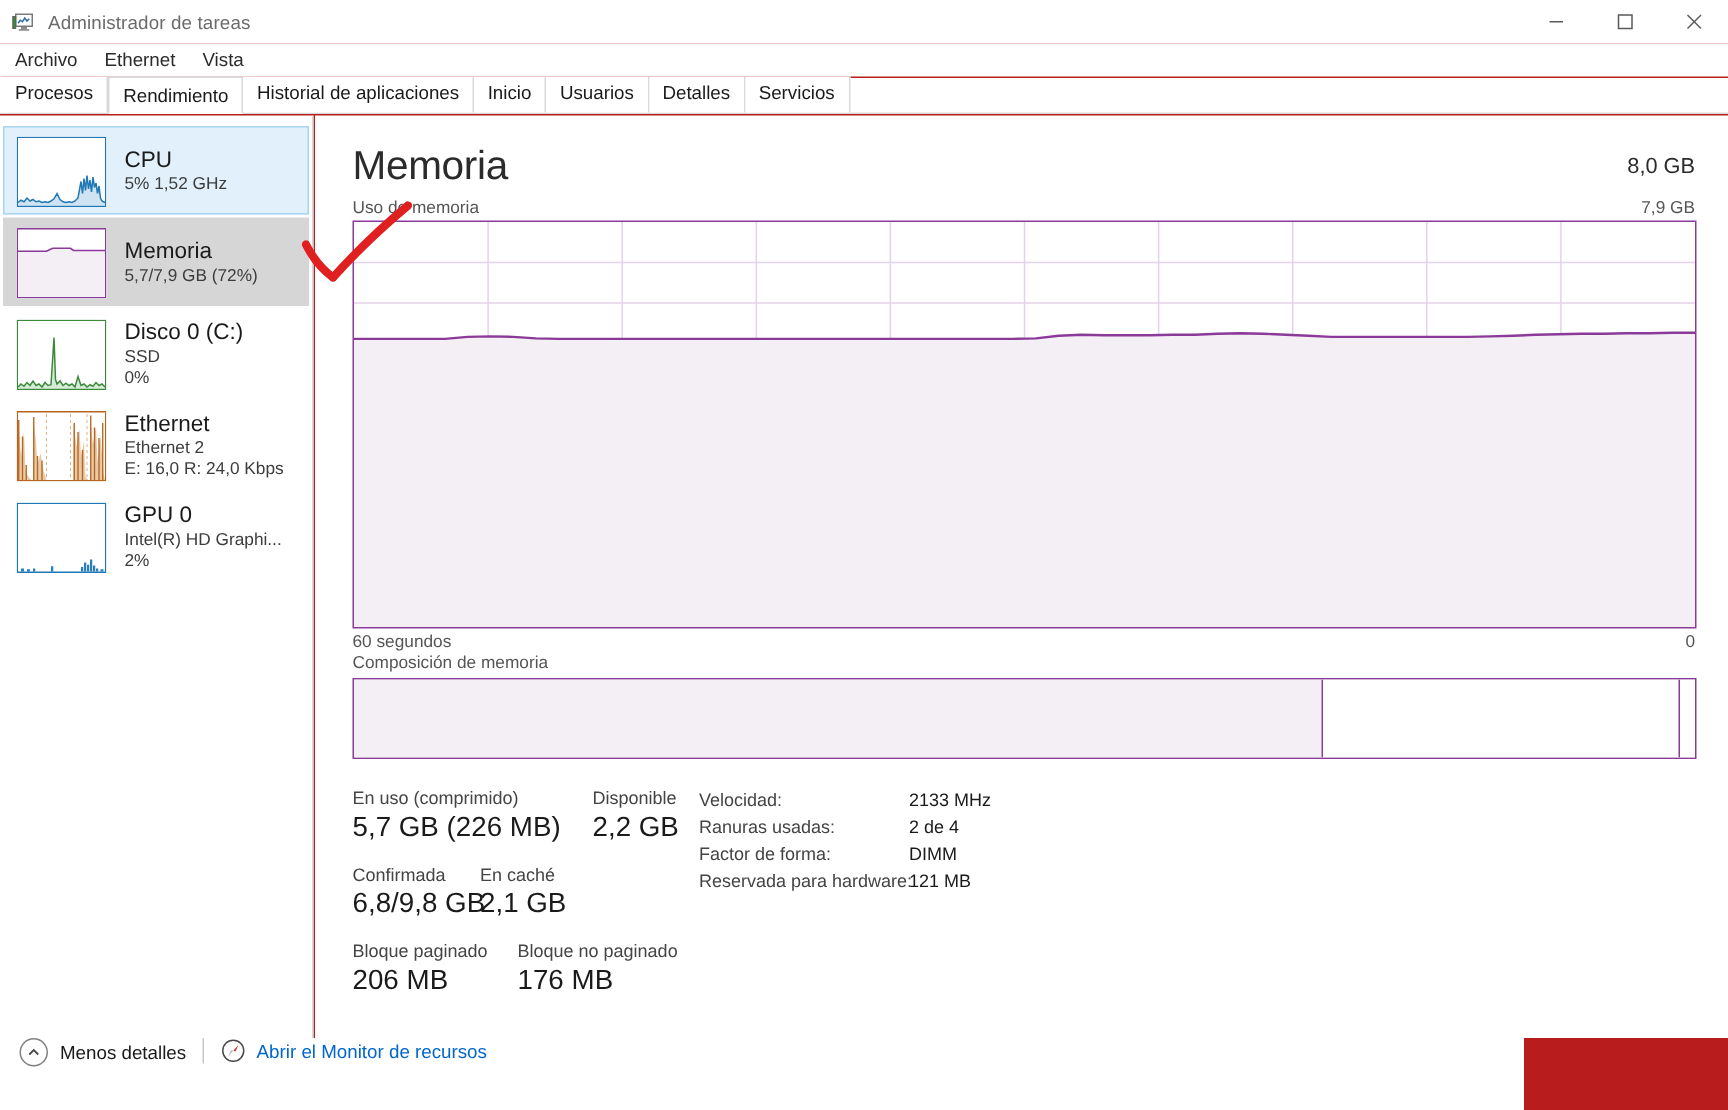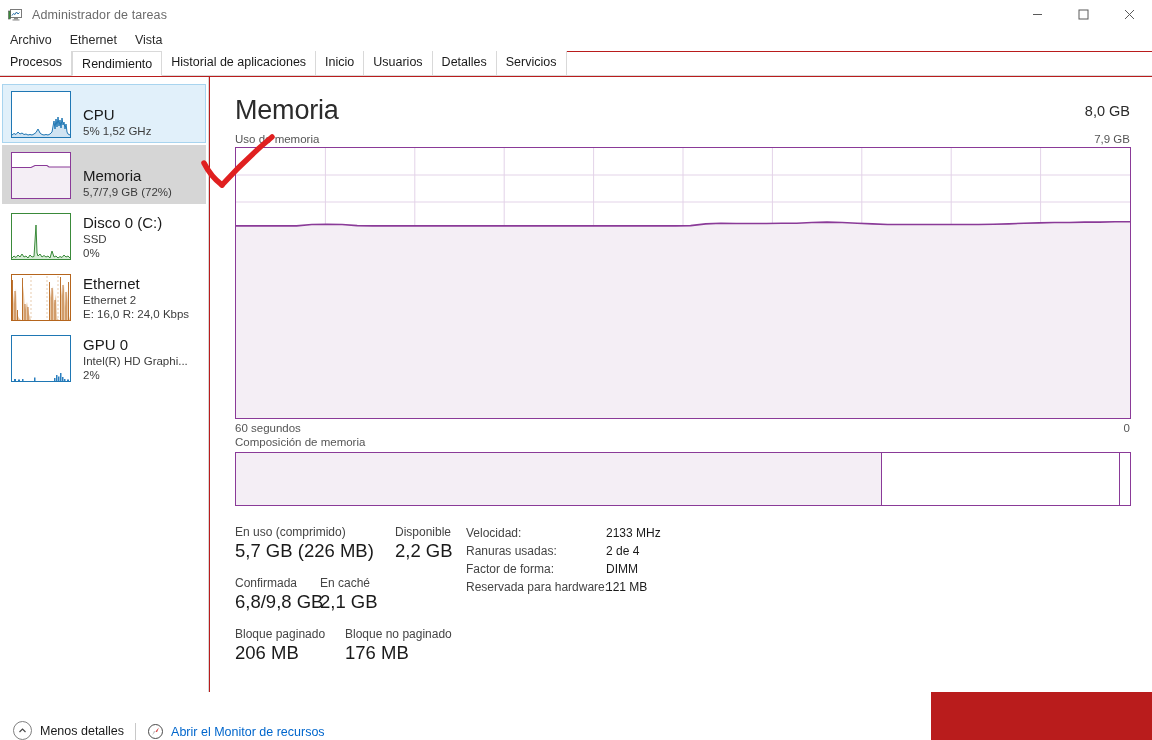--- a/index.html
+++ b/index.html
@@ -85,21 +85,21 @@
 
   
   .sidebar {
     position: absolute; left: 0; top: 77px;
     width: 209px; height: 615px;
     background: #ffffff;
     border-right: 1px solid #d7d7d7;
     padding-top: 7px;
   }
   .side-item {
-    display: flex; align-items: flex-end;
+    display: flex; align-items: center;
     height: 59px;
     padding: 5px 6px 5px 9px;
     margin: 0 2px 2px 2px;
     position: relative;
   }
   .side-item.selected { background: #d6d6d6; }
   .side-item.cpu-active {
     background: #e1f0fa;
     border: 1px solid #a8d4ef;
     padding: 4px 5px 4px 8px;
@@ -195,23 +195,23 @@
   }
   .info-value {
     position: absolute;
     font-size: 12px; color: #1a1a1a;
     white-space: nowrap;
   }
 
   
   .statusbar {
     position: absolute; left: 0; top: 692px;
-    width: 931px; height: 48px;
-    background: #ffffff;
-    display: flex; align-items: flex-end;
+    width: 1016px; height: 48px;
+    background: #ffffff;
+    display: flex; align-items: flex-start;
   }
   .less-details {
     display: flex; align-items: center;
     margin-left: 13px;
     font-size: 12.5px; color: #1a1a1a;
   }
   .chev-circle {
     width: 19px; height: 19px;
     border: 1px solid #808080;
     border-radius: 50%;

